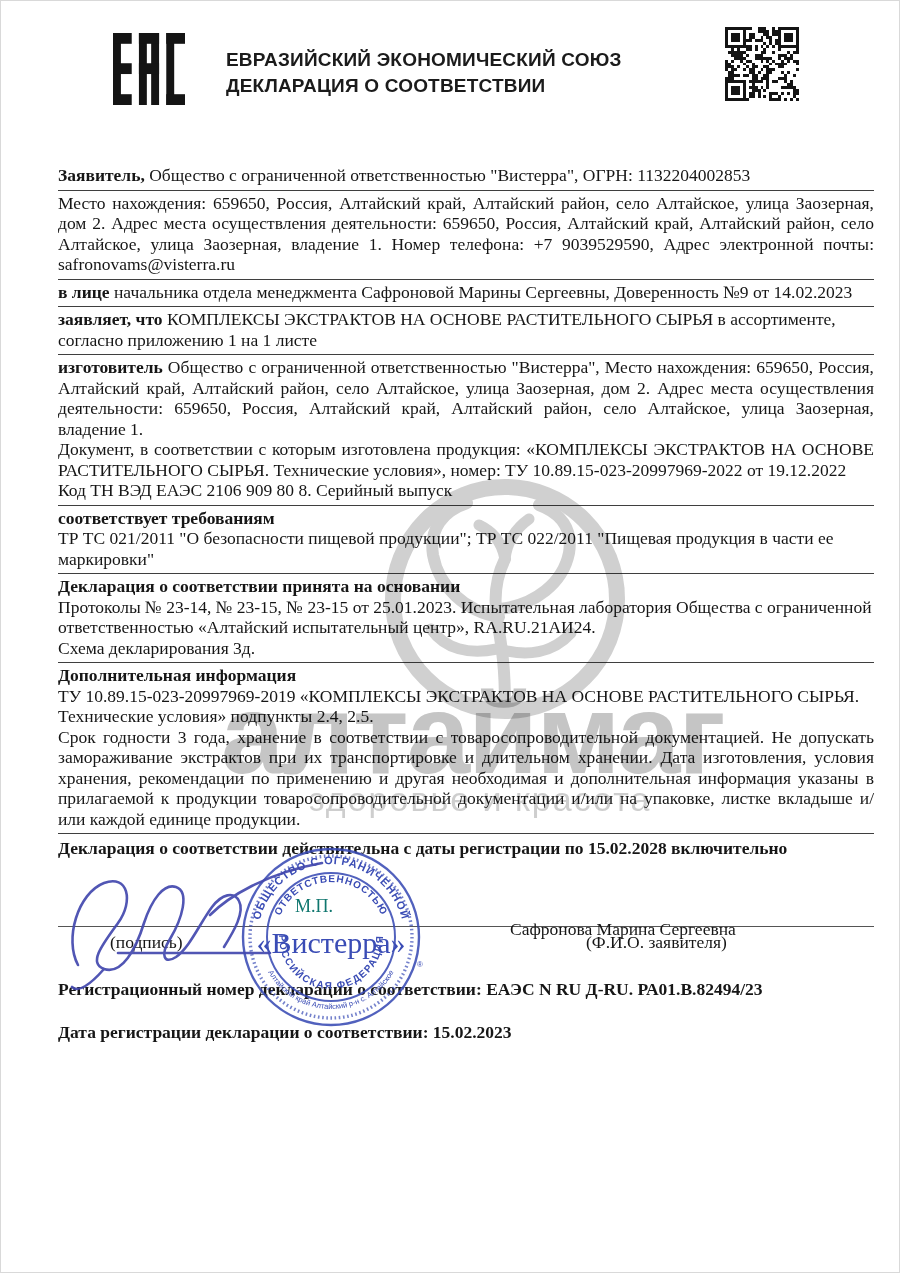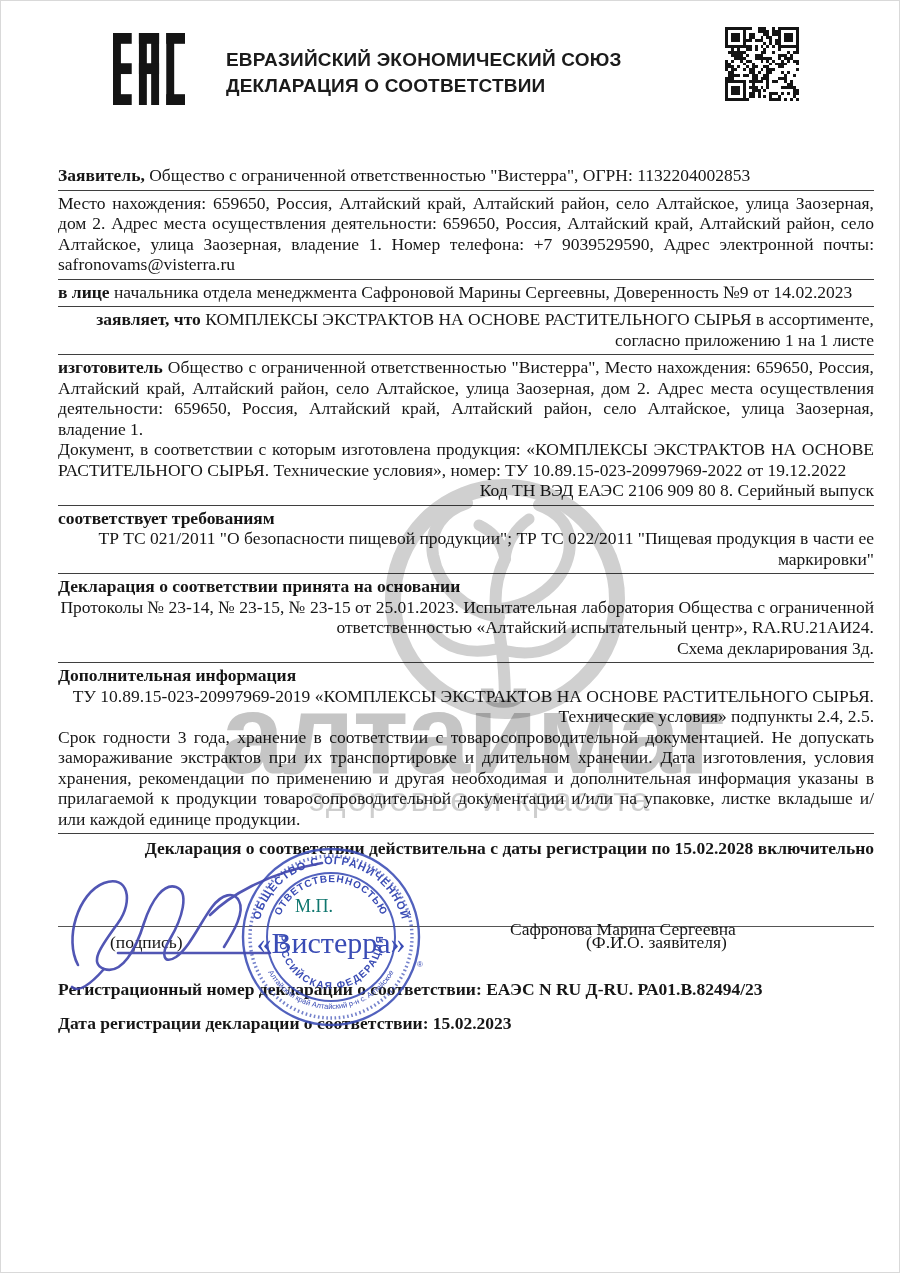--- a/index.html
+++ b/index.html
@@ -15,37 +15,37 @@
     position:absolute;left:225px;top:46px;width:490px;text-align:left;
     font-family:"Liberation Sans", sans-serif;font-weight:bold;font-size:19px;
     line-height:26px;letter-spacing:.2px;color:#1b1b1b;
   }
   .qr{position:absolute;left:722px;top:26px;width:78px;height:74px;}
   
   .content{position:absolute;left:57px;top:161px;width:816px;}
   .sec{border-bottom:1.4px solid #3f3f3f;padding:2px 0 4px 0;}
   .sec:first-child{padding-top:3px;}
   .sec p{margin:0;line-height:20.5px;text-align:justify;}
-  .sec p.nj{text-align:right;}
+  .sec p.nj{text-align:left;}
   b{font-weight:bold;}
   .lead{font-weight:bold;}
   .heading{font-weight:bold;text-align:left;}
   .validity{border-bottom:none;font-weight:bold;padding-top:4px;}
   
   .sig-zone{position:relative;height:100px;border-bottom:none;}
   .sig-line{position:absolute;left:0;top:63px;width:816px;border-bottom:1.6px solid #555;}
   .sig-caption{position:absolute;left:52px;top:69px;font-size:17.5px;}
   .signer-name{position:absolute;left:452px;top:56px;font-size:17.5px;}
   .name-caption{position:absolute;left:528px;top:69px;font-size:17.5px;}
   .mp-label{position:absolute;left:237px;top:33px;font-size:18px;color:#0f766e;z-index:6;}
   .signature-svg{position:absolute;left:2px;top:-6px;width:280px;height:136px;z-index:7;}
   .stamp-svg{position:absolute;left:173px;top:-26px;width:200px;height:200px;z-index:5;}
   .footer-row{margin:0;font-weight:bold;line-height:21px;}
   .footer-row.first{margin-top:16px;}
-  .footer-row.second{margin-top:13px;}
+  .footer-row.second{margin-top:22px;}
   
   .wm{position:absolute;z-index:3;pointer-events:none;mix-blend-mode:multiply;}
   .wm-logo{left:372px;top:466px;width:264px;height:264px;opacity:.42;}
   .wm-brand{
     left:220px;top:676px;width:640px;font-family:"Liberation Sans", sans-serif;
     font-weight:bold;font-size:114px;line-height:114px;color:#8f8f8f;opacity:.52;
     letter-spacing:-2px;white-space:nowrap;
   }
   .wm-tagline{
     left:308px;top:779px;font-family:"Liberation Sans", sans-serif;

